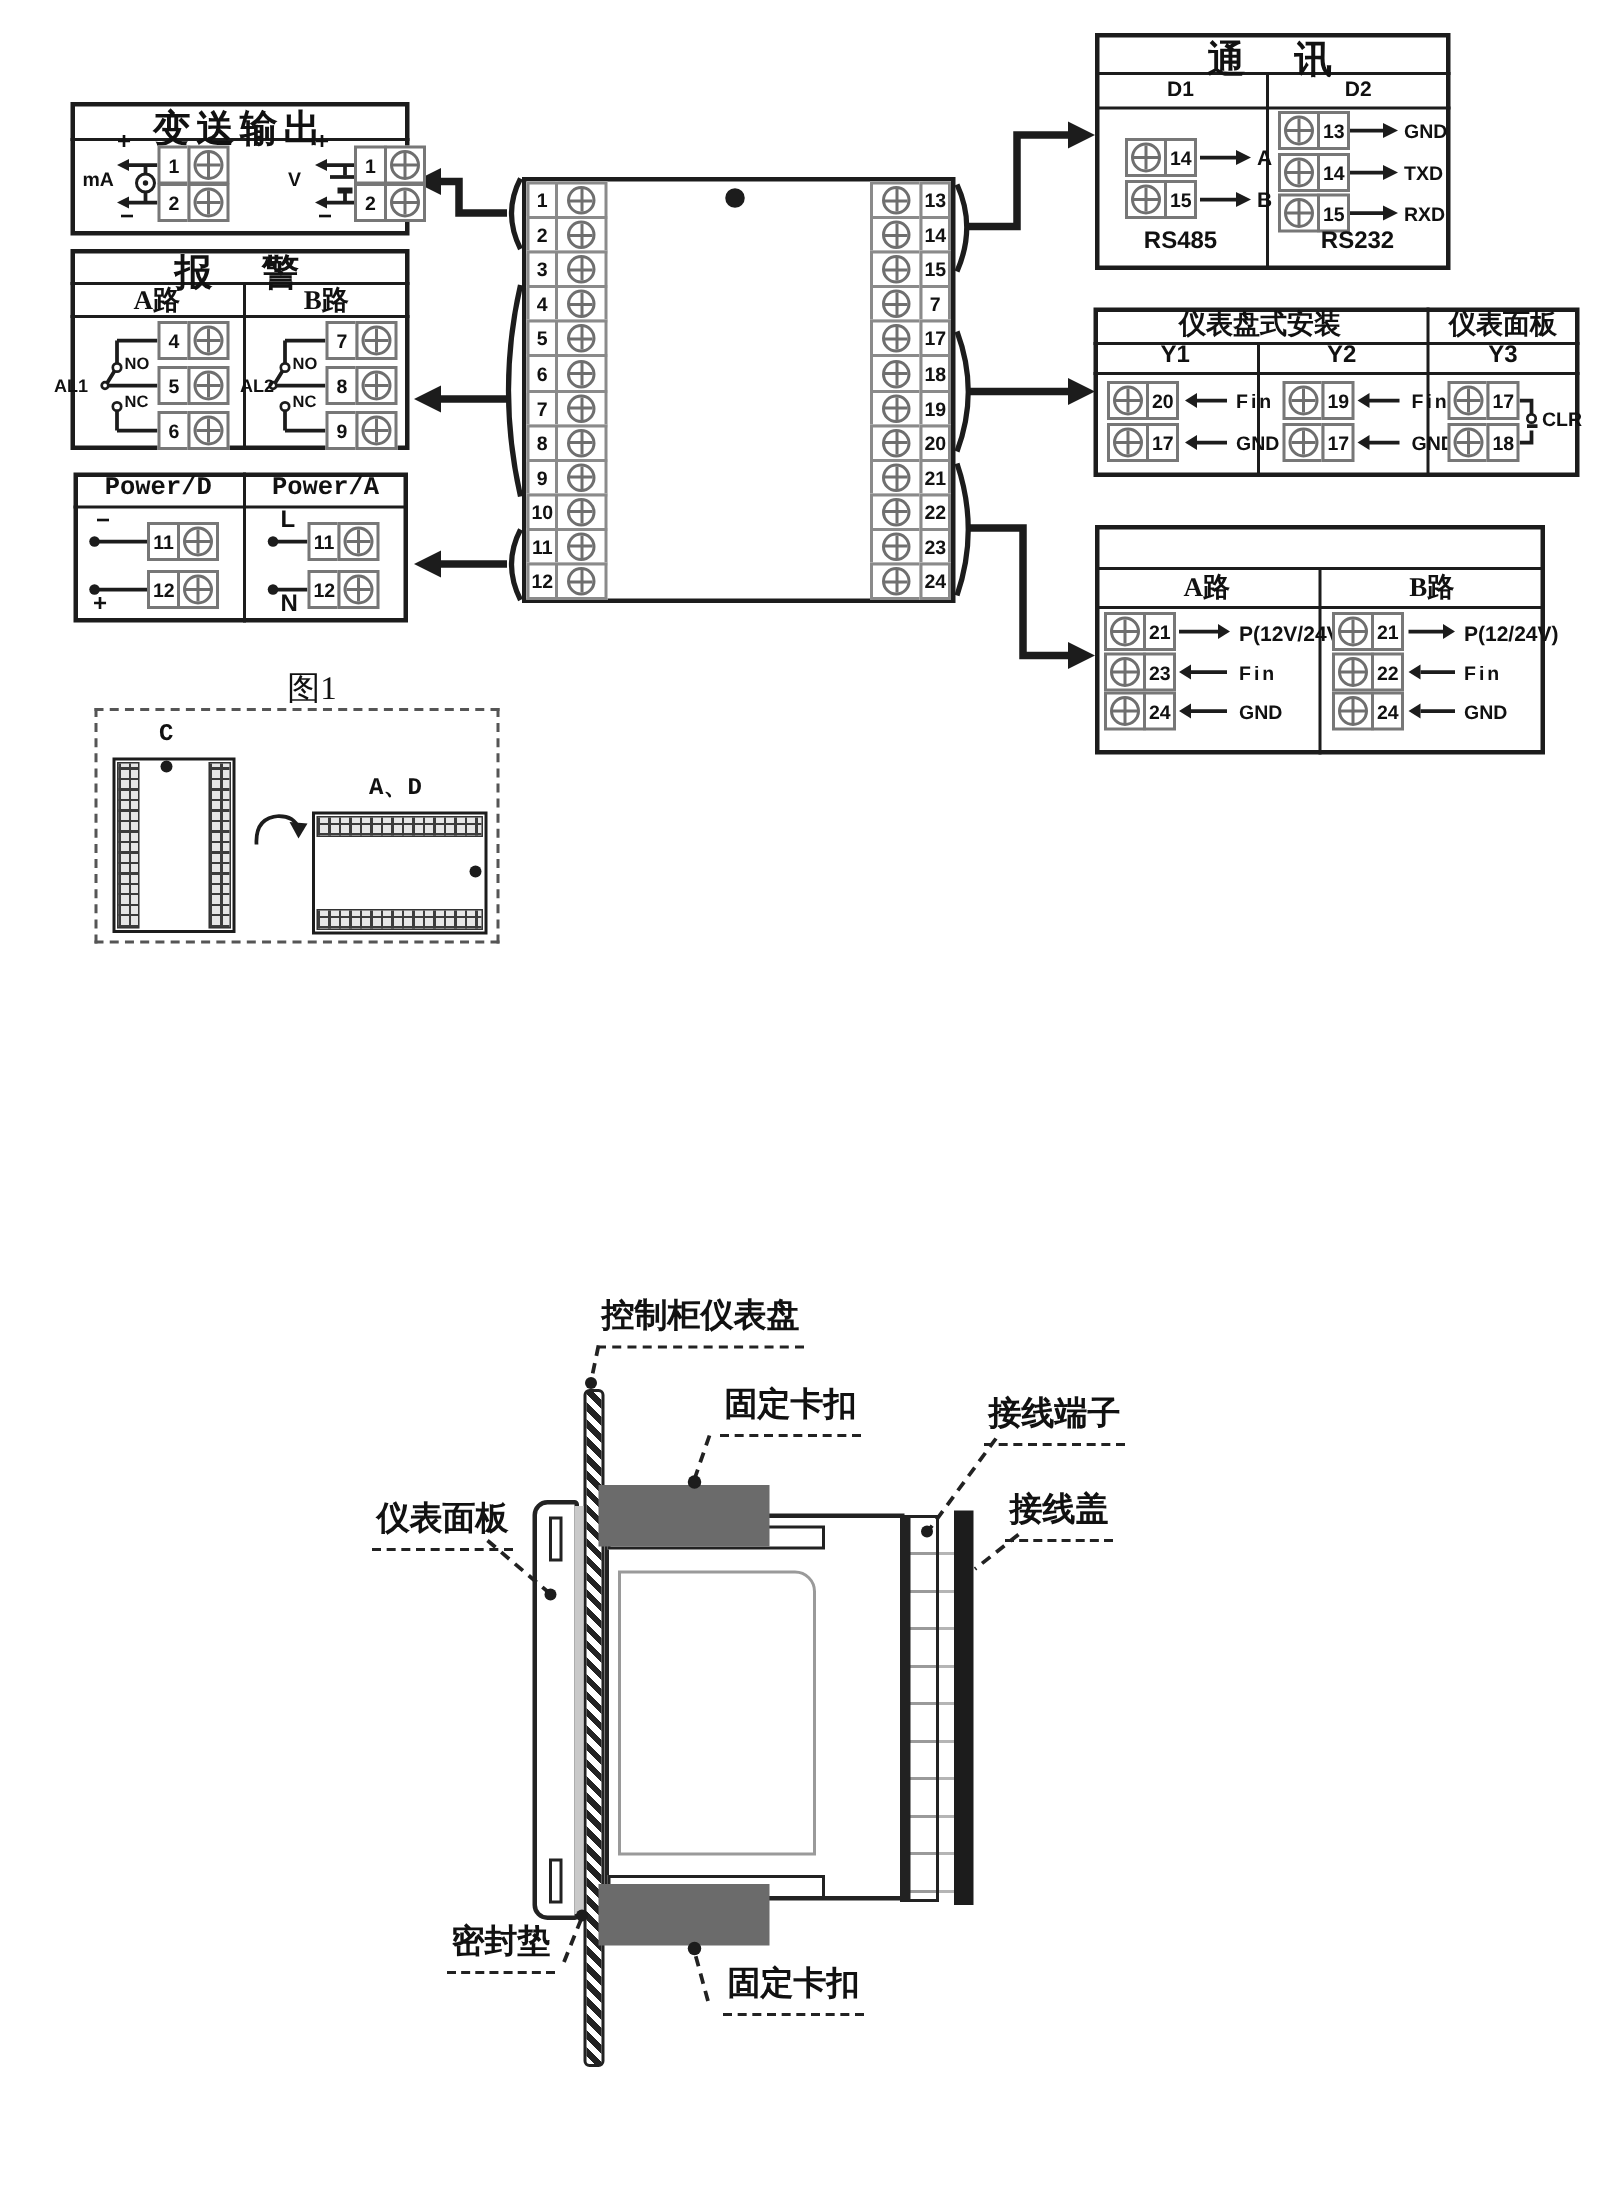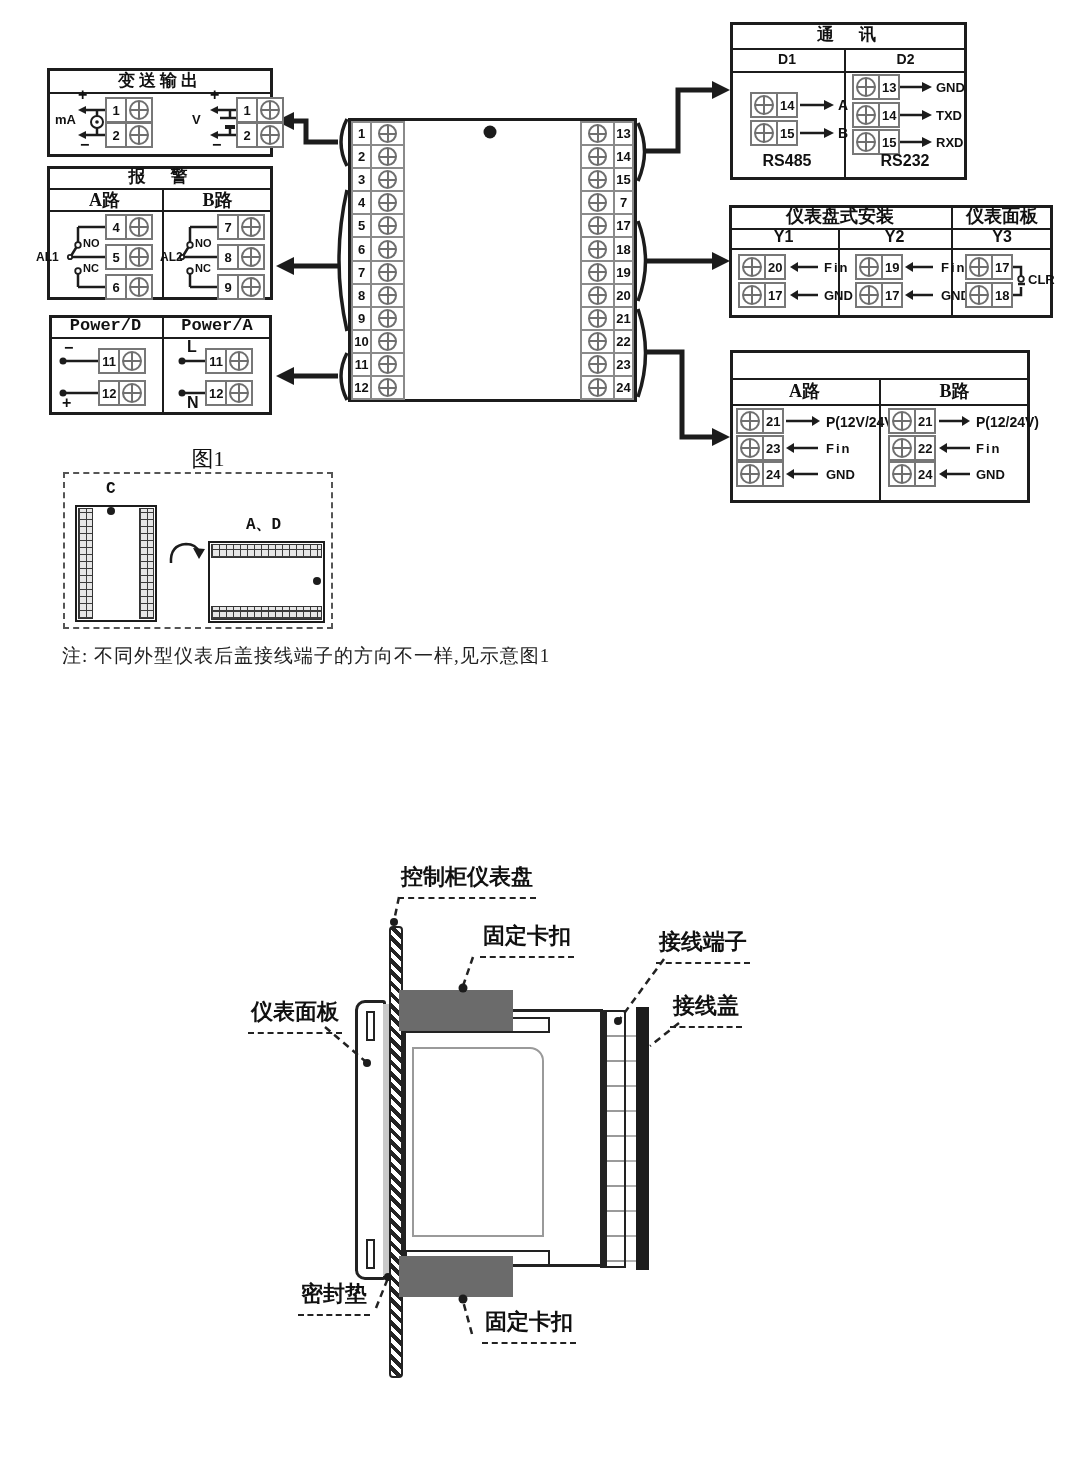--- a/index.html
+++ b/index.html
@@ -3,21 +3,21 @@
 <meta charset="utf-8">
 <style>
   html,body{margin:0;padding:0;background:#fff}
   #page{position:relative;width:1080px;height:1463px;background:#fff;overflow:hidden;
         font-family:"Liberation Sans",sans-serif;color:#111}
   .bx{position:absolute;border:3px solid #1c1c1c;background:#fff;box-sizing:border-box;z-index:1}
   .hl{position:absolute;background:#1c1c1c;height:2px;z-index:2}
   .vl{position:absolute;background:#1c1c1c;width:2px;z-index:2}
   .cap{position:absolute;z-index:6;text-align:center;color:#111;white-space:nowrap;
        font-family:"Liberation Serif",serif}
-  .t20{font-size:17px;font-weight:700;letter-spacing:4px}
+  .t20{font-size:25px;font-weight:700;letter-spacing:4px}
   .t18{font-size:18px;font-weight:600}
   .t16s{font-size:16px;font-weight:700;font-family:"Liberation Sans",sans-serif}
   .t14s{font-size:14px;font-weight:700;font-family:"Liberation Sans",sans-serif}
   .mono{font-family:"Liberation Mono",monospace;font-weight:700;font-size:17px}
   .lb{position:absolute;font:700 13px "Liberation Sans",sans-serif;color:#111;white-space:nowrap;z-index:6}
   .f16{font-size:16px}.f11{font-size:11px}.f12{font-size:12px}.f14{font-size:14px}
   .tp{position:absolute;display:flex;height:26px;z-index:6}
   .tp>*+*{margin-left:-2px}
   .nc{border:2px solid #777;min-width:22px;height:26px;display:flex;align-items:center;justify-content:center;
       font:700 13px "Liberation Sans",sans-serif;background:#fff;box-sizing:border-box;padding:0 2px}
@@ -479,21 +479,20 @@
   <div class="figbox" style="left:63px;top:472px;width:270px;height:157px"></div>
   <span class="lb f16" style="left:106px;top:480px;font-family:'Liberation Mono',monospace">C</span>
   <div class="blk" style="left:75px;top:505px;width:82px;height:117px"></div>
   <div class="strip" style="left:78px;top:508px;width:15px;height:111px"></div>
   <div class="strip" style="left:139px;top:508px;width:15px;height:111px"></div>
   <span class="lb f16" style="left:246px;top:514px;font-family:'Liberation Mono',monospace">A、D</span>
   <div class="blk" style="left:208px;top:541px;width:117px;height:82px"></div>
   <div class="strip" style="left:211px;top:544px;width:111px;height:14px"></div>
   <div class="strip" style="left:211px;top:606px;width:111px;height:14px"></div>
 
-  <div class="note1" style="left:62px;top:643px">注: 不同外型仪表后盖接线端子的方向不一样,见示意图1</div>
 
   <div class="mpart" style="left:389px;top:926px;width:14px;height:452px;border:2px solid #222;border-radius:4px;
        background:repeating-linear-gradient(45deg,#fff 0 4px,#222 4px 8px)"></div>
   <div class="mpart" style="left:355px;top:1000px;width:31px;height:280px;border:3px solid #222;border-radius:10px 3px 3px 10px;background:#fff;z-index:2"></div>
   <div class="mpart" style="left:366px;top:1011px;width:9px;height:30px;border:2px solid #222;z-index:3"></div>
   <div class="mpart" style="left:366px;top:1239px;width:9px;height:30px;border:2px solid #222;z-index:3"></div>
   <div class="mpart" style="left:383px;top:1004px;width:6px;height:272px;background:#c9c9c9;z-index:3"></div>
   <div class="mpart" style="left:403px;top:1009px;width:200px;height:258px;border:3px solid #222;background:#fff"></div>
   <div class="mpart" style="left:412px;top:1047px;width:132px;height:190px;border:2px solid #9a9a9a;border-radius:0 14px 0 0;background:#fff;z-index:2"></div>
   <div class="mpart" style="left:405px;top:1017px;width:145px;height:16px;border:2px solid #222;background:#fff;z-index:2"></div>

